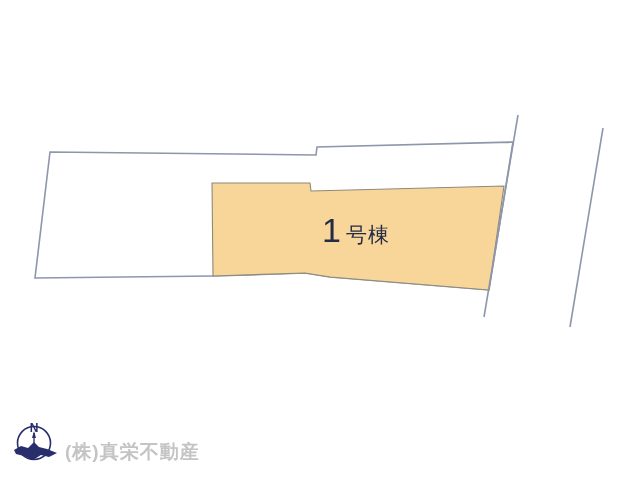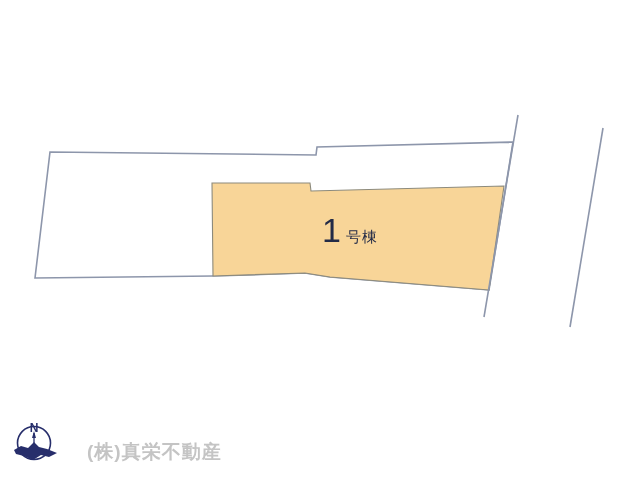--- a/index.html
+++ b/index.html
@@ -12,35 +12,34 @@
   .stage{position:absolute;left:0;top:0;width:640px;height:480px;}
   .plan-svg{position:absolute;left:0;top:0;width:640px;height:480px;}
   .lot-label{
     position:absolute;left:322px;top:213px;
     display:flex;align-items:baseline;gap:5px;
     color:#232b47;
     white-space:nowrap;
     user-select:none;
   }
   .lot-label .num{font-size:34px;line-height:1;font-weight:400;}
-  .lot-label .suffix{font-size:15px;line-height:1;font-weight:400;letter-spacing:1px;}
+  .lot-label .suffix{font-size:21px;line-height:1;font-weight:400;letter-spacing:1px;}
   .footer{
     position:absolute;left:13px;top:419px;
     display:flex;align-items:flex-end;gap:6px;
   }
   .compass{width:46px;height:48px;flex:0 0 auto;}
   .company{
     font-size:19px;
     font-weight:700;
     color:#c4c4c4;
     letter-spacing:1px;
     line-height:1;
     padding-bottom:6px;
     white-space:nowrap;
-    margin-left:22px;
   }
 </style>
 </head>
 <body>
 
 <div class="stage">
 
   <svg class="plan-svg" viewBox="0 0 640 480" xmlns="http://www.w3.org/2000/svg">
 
     <polygon stroke-linejoin="miter" points="50,152 316,155 317,147 513,142 489,290 330,277 305,273 213,276 35,278" fill="#ffffff" stroke="#8d96ab" stroke-width="1.6"></polygon>

